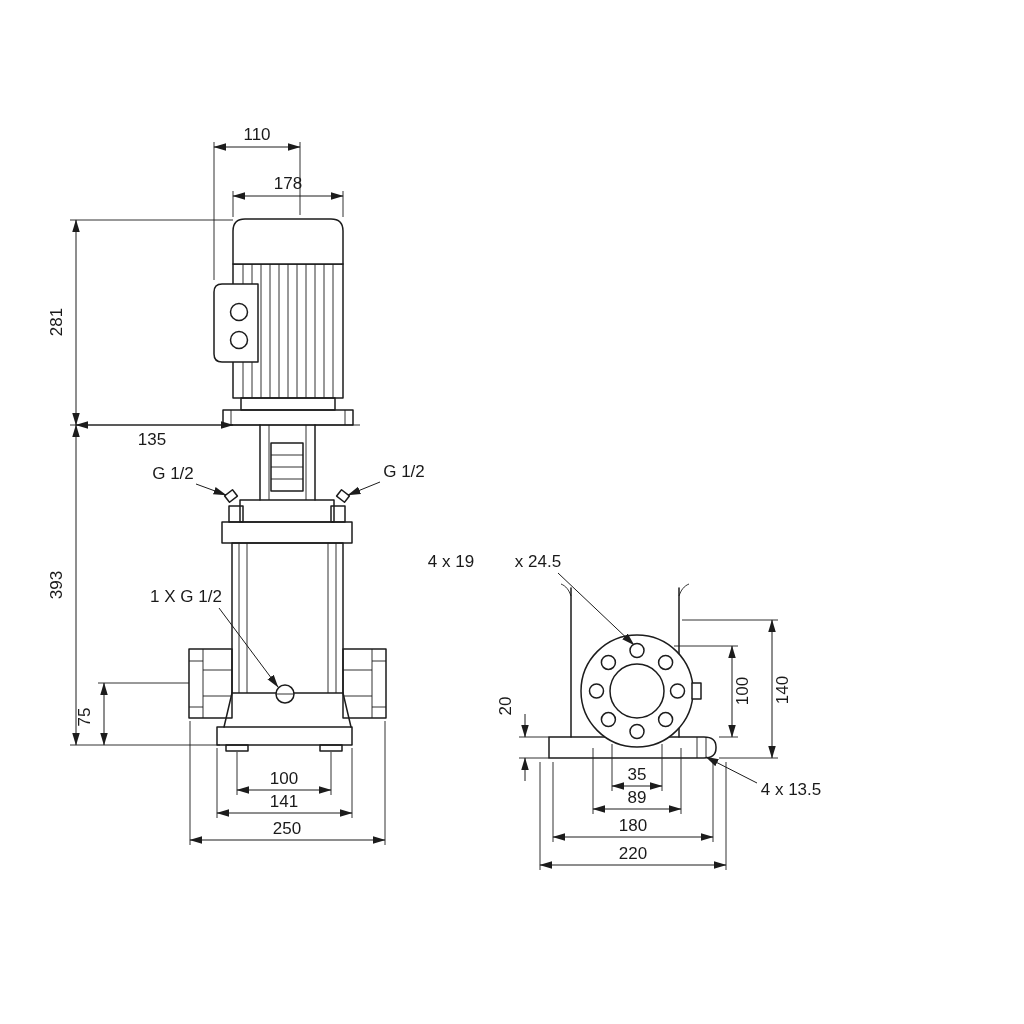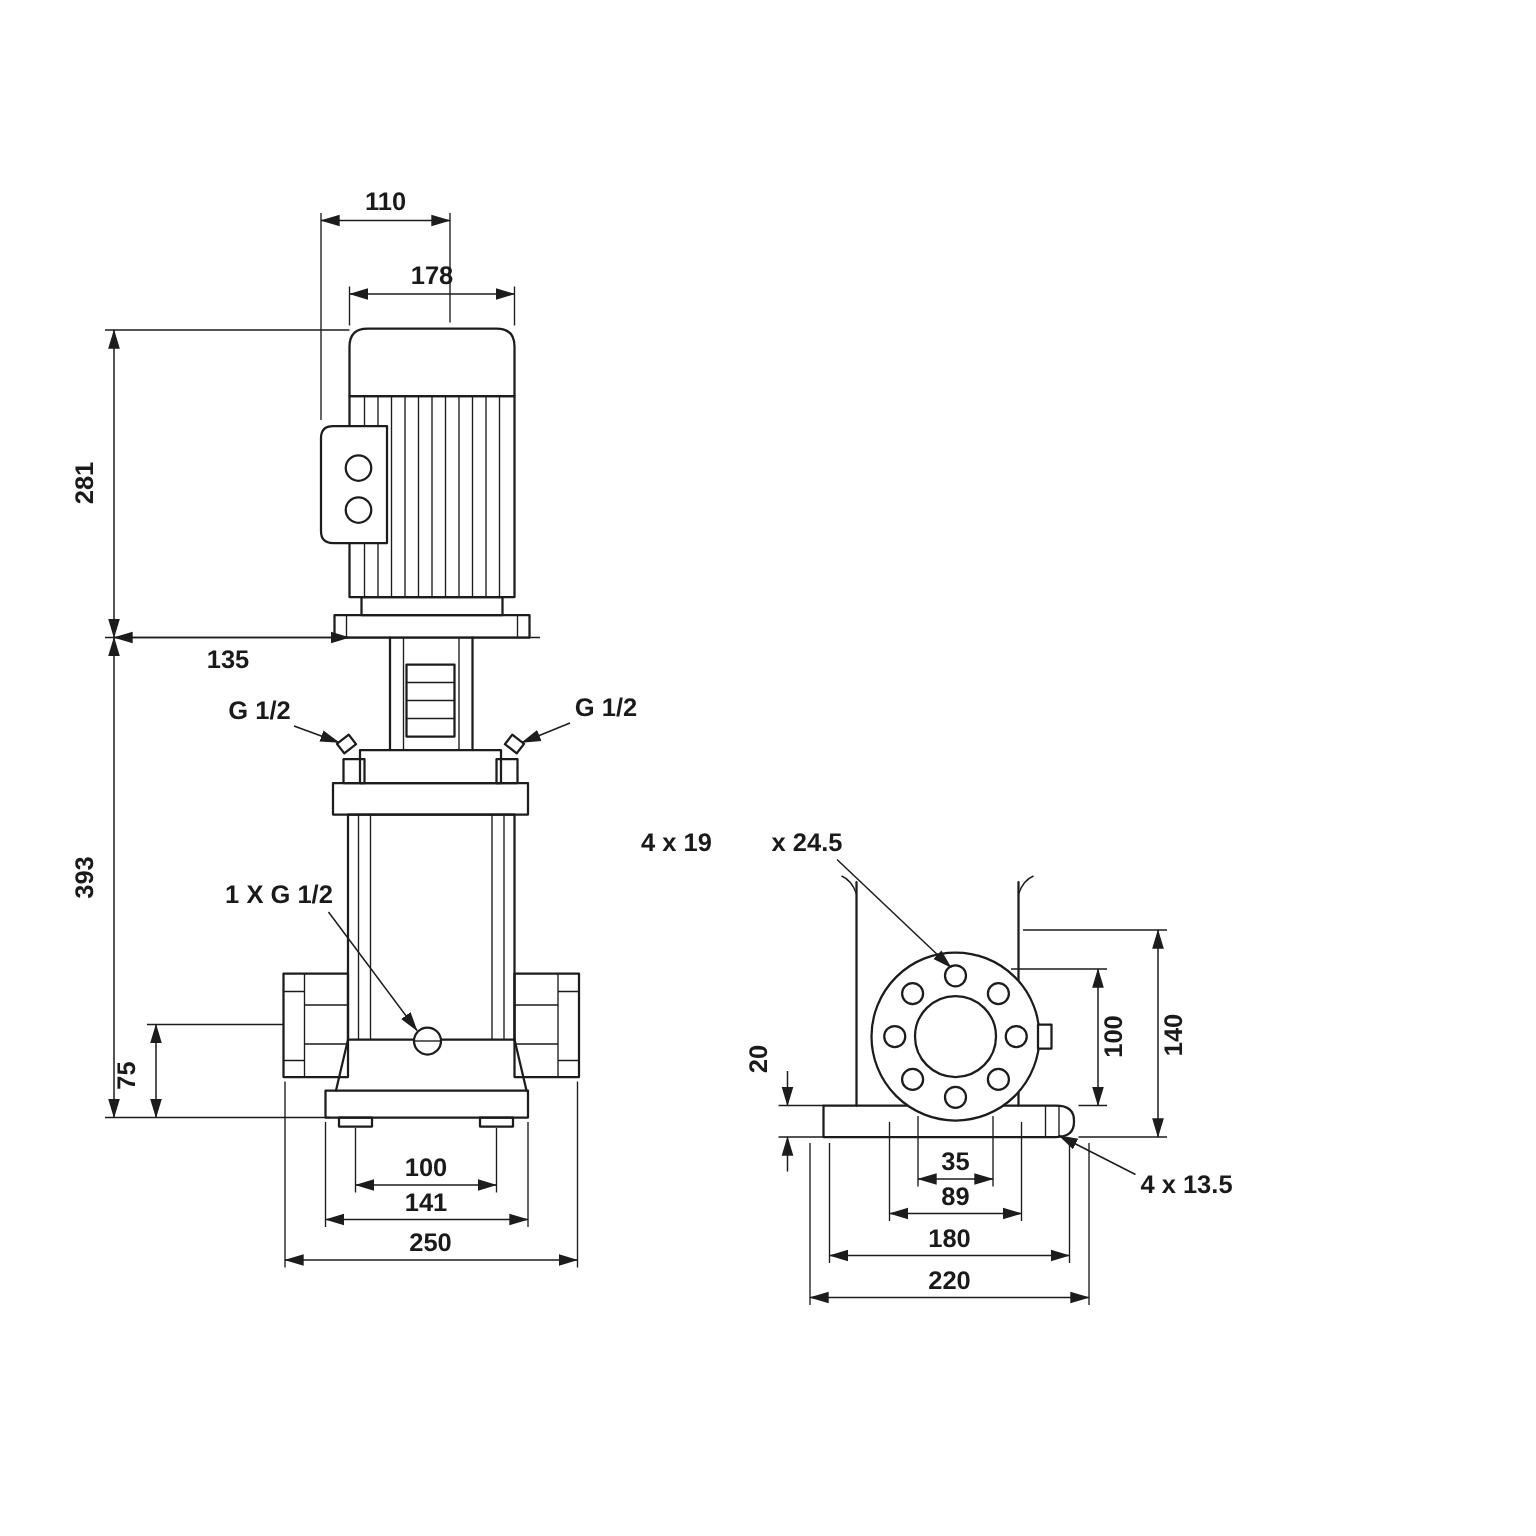--- a/index.html
+++ b/index.html
@@ -1,16 +1,16 @@
 <!DOCTYPE html>
 <html><head>
 <meta charset="utf-8">
 <style>
   html, body { margin: 0; padding: 0; background: #ffffff; }
-  .canvas { position: relative; width: 1024px; height: 1024px; background: #ffffff; overflow: hidden; font-weight: bold; }
+  .canvas { position: relative; width: 1024px; height: 1024px; background: #ffffff; overflow: hidden; }
   svg { display: block; }
   svg text {
     font-family: "Liberation Sans", sans-serif;
     font-size: 17px;
     fill: #1a1a1a;
   }
   .ol  { fill: none; stroke: #1c1c1c; stroke-width: 1.5; stroke-linejoin: round; stroke-linecap: round; }
   .olf { fill: #ffffff; stroke: #1c1c1c; stroke-width: 1.5; stroke-linejoin: round; }
   .thin { fill: none; stroke: #1c1c1c; stroke-width: 0.9; }
   .dim  { fill: none; stroke: #1c1c1c; stroke-width: 1; marker-start: url(#arrow); marker-end: url(#arrow); }

